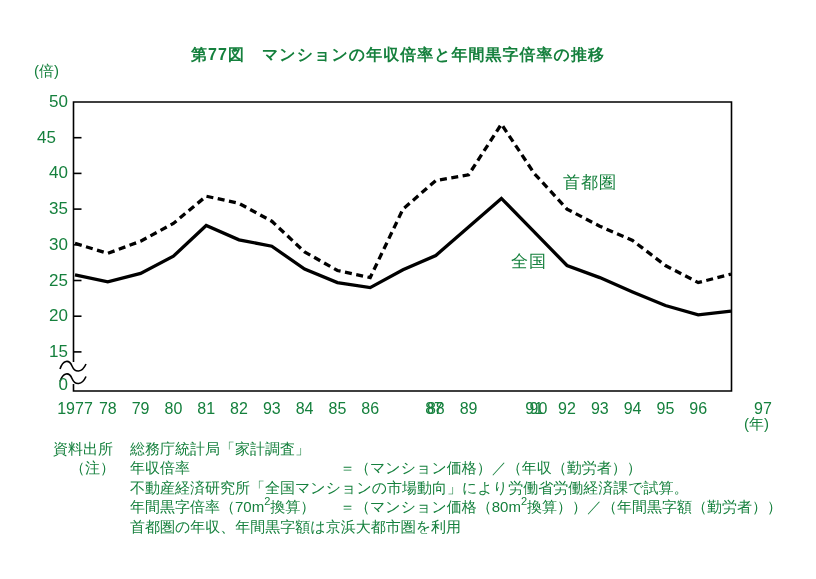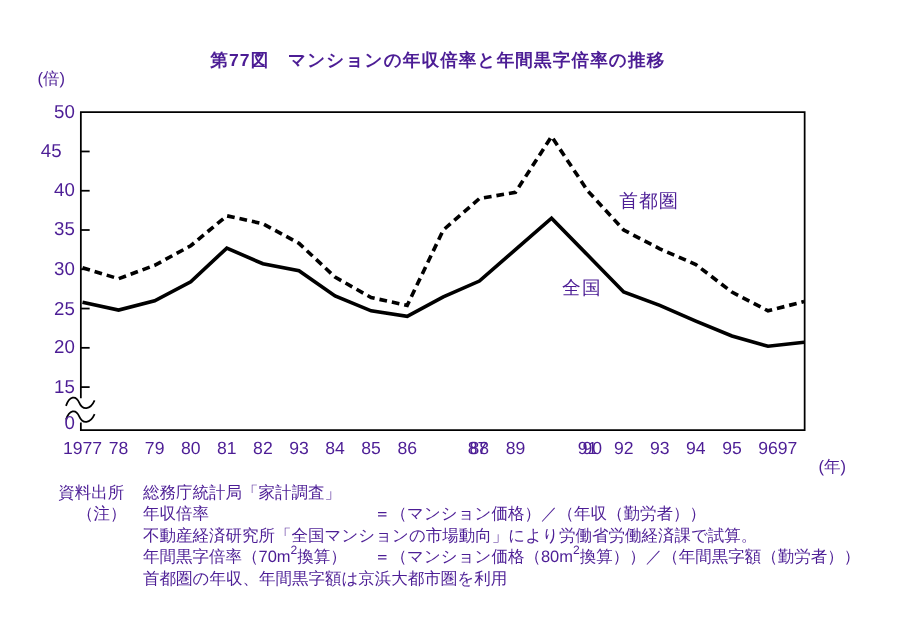--- a/index.html
+++ b/index.html
@@ -1,18 +1,18 @@
 <!DOCTYPE html>
 <html><head>
 <meta charset="utf-8">
 <style>
   html,body{margin:0;padding:0;background:#fff;}
   .page{
     position:relative;width:816px;height:534px;background:#ffffff;
-    font-family:"Liberation Sans","DejaVu Sans",sans-serif;color:#4c1d95;
+    font-family:"Liberation Sans","DejaVu Sans",sans-serif;color:#15803d;
     overflow:hidden;
   }
   .chart-title{
     position:absolute;left:0;top:45px;width:796px;text-align:center;
     font-size:16px;font-weight:bold;letter-spacing:1px;
   }
   .y-unit{position:absolute;left:34px;top:62px;font-size:15px;}
   .x-unit{position:absolute;left:744px;top:415px;font-size:15px;}
   #plot-svg{position:absolute;left:0;top:0;}
   .ylab{position:absolute;width:40px;text-align:right;font-size:17px;line-height:20px;}
@@ -76,21 +76,21 @@
       <div class="xlab" style="left: 395px; top: 400px; text-align: right;">87</div>
       <div class="xlab" style="left: 411.8px; top: 400px;">88</div>
       <div class="xlab" style="left: 444.6px; top: 400px;">89</div>
       <div class="xlab" style="left: 477.4px; top: 400px; padding-left: 37px;">90</div>
       <div class="xlab" style="left: 510.2px; top: 400px;">91</div>
       <div class="xlab" style="left: 543px; top: 400px;">92</div>
       <div class="xlab" style="left: 575.8px; top: 400px;">93</div>
       <div class="xlab" style="left: 608.6px; top: 400px;">94</div>
       <div class="xlab" style="left: 641.4px; top: 400px;">95</div>
       <div class="xlab" style="left: 674.2px; top: 400px;">96</div>
-      <div class="xlab" style="left: 692px; top: 400px;">97</div>
+      <div class="xlab" style="left: 739px; top: 400px;">97</div>
     </div>
 
   <div class="x-unit">(年)</div>
 
   <div class="series-label lbl-shutoken">首都圏</div>
   <div class="series-label lbl-zenkoku">全国</div>
 
   <div class="notes">
     <div class="note-row">
       <span class="nlabel">資料出所</span><span>総務庁統計局「家計調査」</span>

